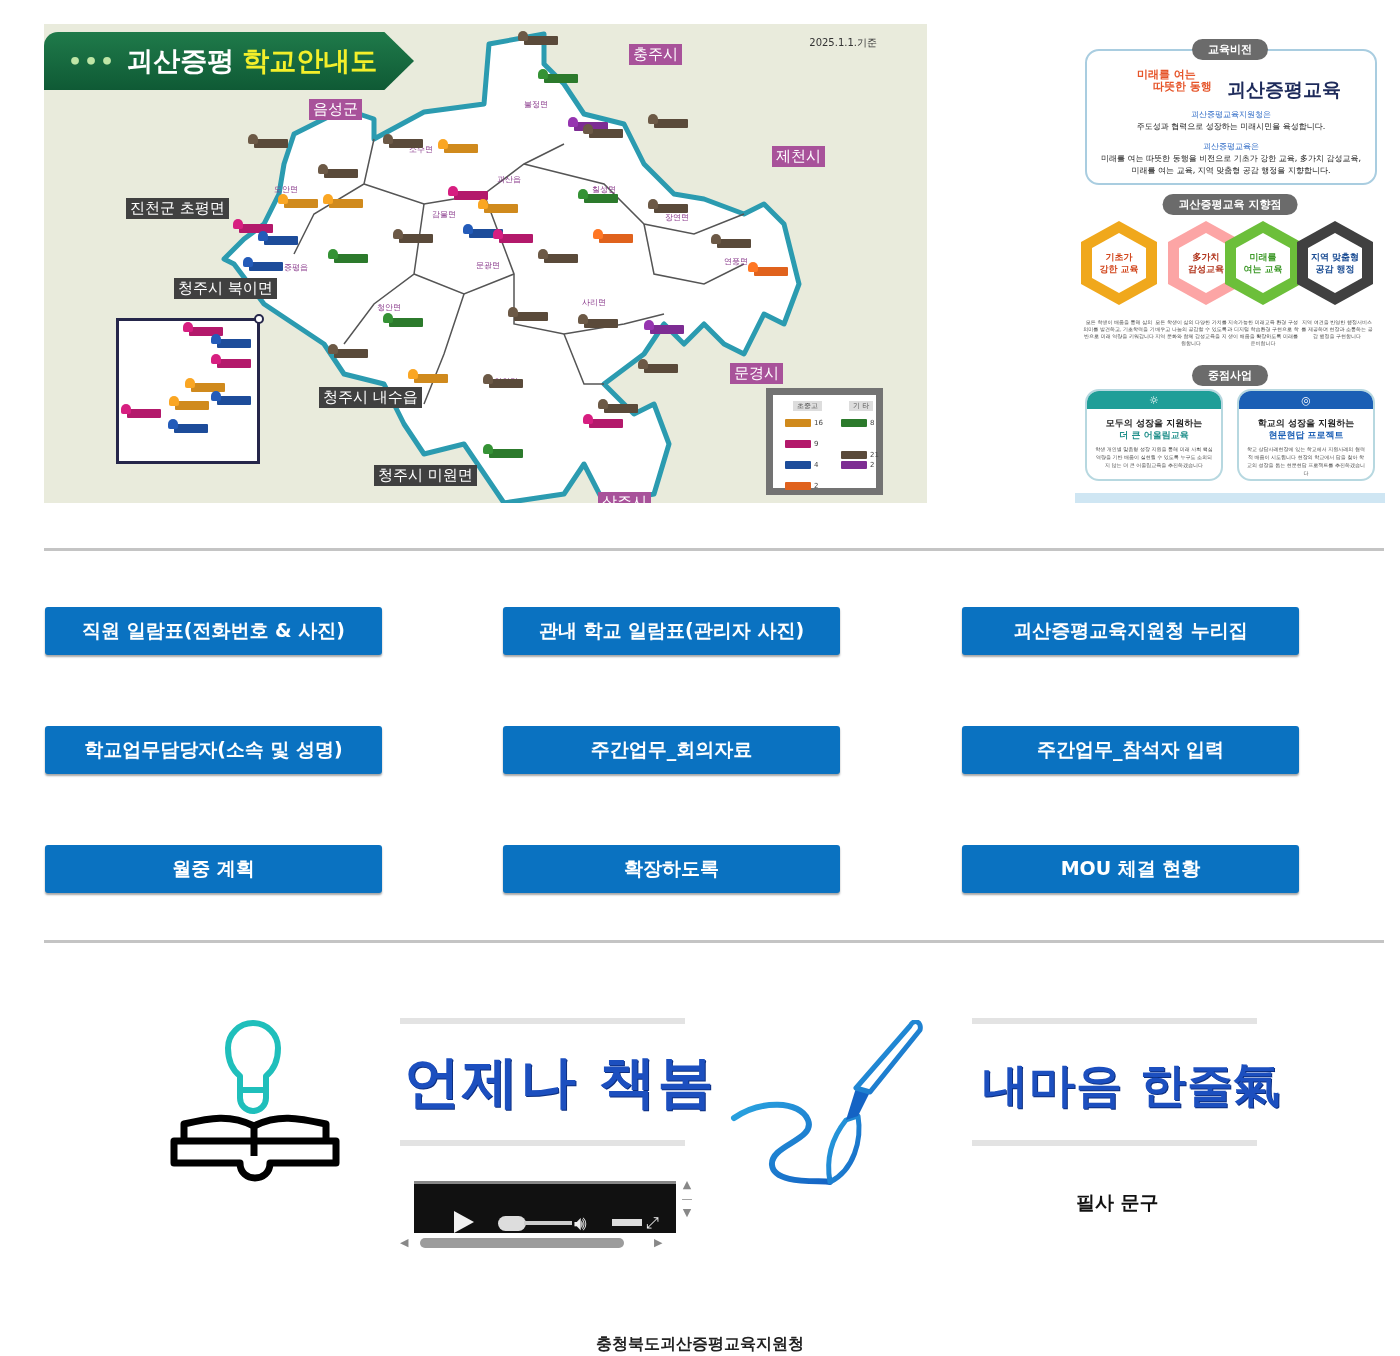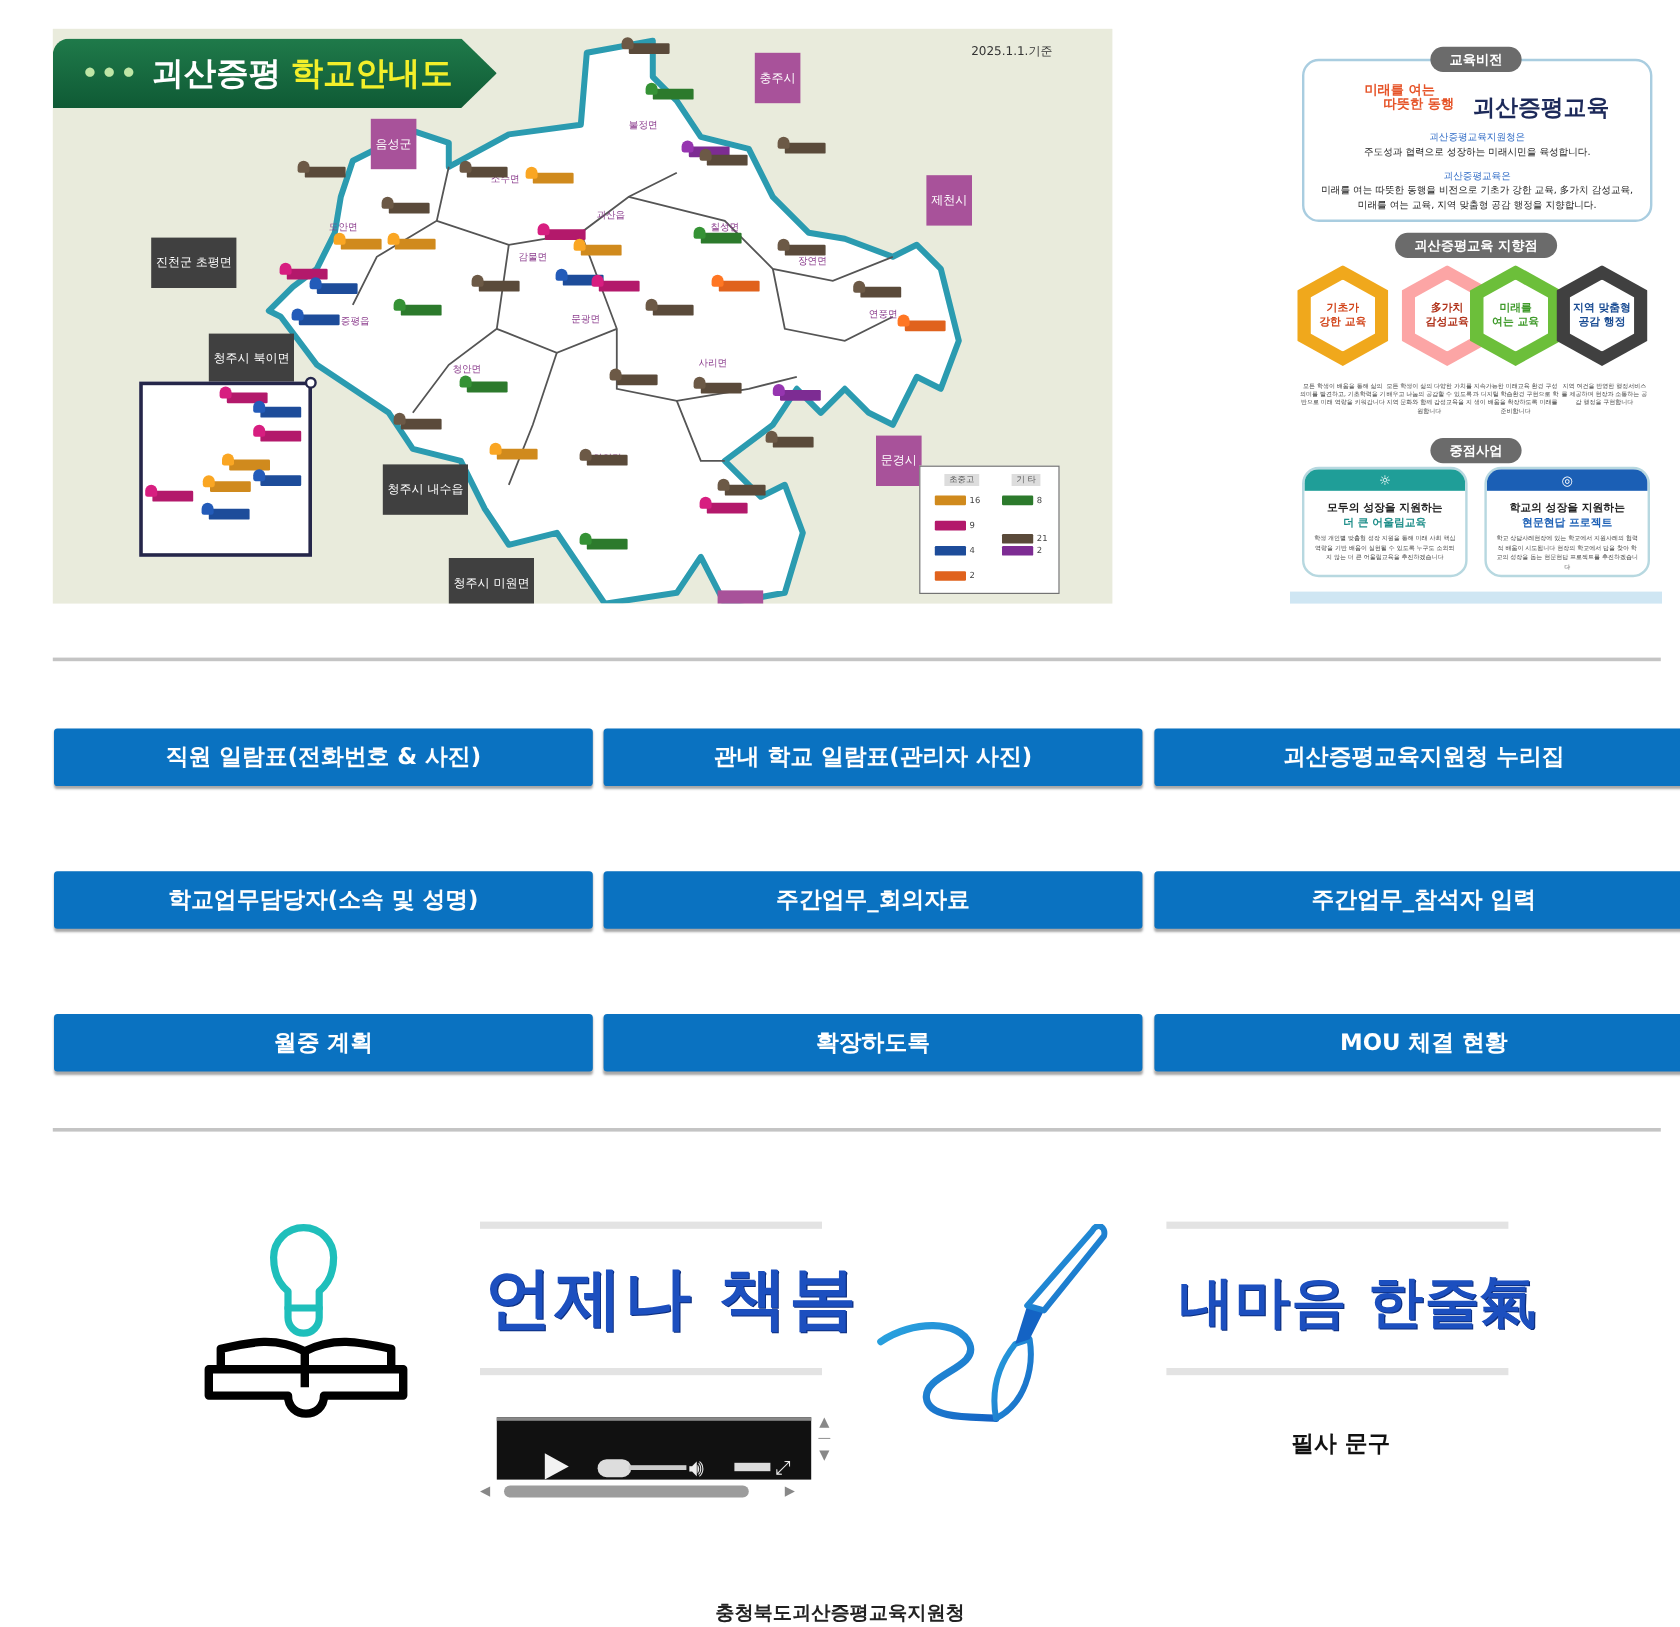--- a/index.html
+++ b/index.html
@@ -7,29 +7,29 @@
   body { font-family: "DejaVu Sans", "Liberation Sans", sans-serif; position: relative; color: #222; }
 
   
   .map { position: absolute; left: 44px; top: 24px; width: 883px; height: 479px; background: #e9ebdc; overflow: hidden; }
   .map-title { position: absolute; left: 0; top: 8px; width: 370px; height: 58px; background: linear-gradient(180deg,#1f7a4a,#0f5a35); clip-path: polygon(0 0, 92% 0, 100% 50%, 92% 100%, 0 100%); display: flex; align-items: center; padding-left: 24px; border-radius: 14px 0 0 0; }
   .map-title .dots { color: #bfe6a6; font-size: 22px; letter-spacing: 2px; margin-right: 10px; font-weight: bold; }
   .map-title .t1 { color: #fff; font-size: 27px; font-weight: bold; }
   .map-title .t2 { color: #f3ef2a; font-size: 27px; font-weight: bold; margin-left: 8px; }
   .map-date { position: absolute; right: 50px; top: 12px; font-size: 10px; color: #333; }
   .map-svg { position: absolute; left: 0; top: 0; }
-  .region-tag { position: absolute; font-size: 10px; color: #fff; padding: 14px 4px; }
+  .region-tag { position: absolute; font-size: 15px; color: #fff; padding: 1px 4px; }
   .tag-purple { background: #a8529a; }
   .tag-teal { background: #404040; }
   .district { position: absolute; font-size: 8px; color: #8a3b8c; }
   .marker { position: absolute; height: 9px; width: 34px; border-radius: 1px; }
   .marker::before { content: ""; position: absolute; left: -6px; top: -5px; width: 10px; height: 10px; border-radius: 50% 50% 2px 2px; background: inherit; filter: brightness(1.2); }
   .inset { position: absolute; left: 72px; top: 294px; width: 144px; height: 146px; background: #fff; border: 3px solid #25264a; }
   .inset .knob { position: absolute; right: -7px; top: -7px; width: 10px; height: 10px; border-radius: 50%; border: 2px solid #25264a; background: #fff; }
-  .legend { position: absolute; left: 722px; top: 364px; width: 117px; height: 107px; background: #fff; border: 1px solid #737373; font-size: 7px; }
+  .legend { position: absolute; left: 722px; top: 364px; width: 117px; height: 107px; background: #fff; border: 7px solid #737373; font-size: 7px; }
   .legend .hdr { position: absolute; top: 6px; background: #ddd; color: #555; padding: 0 4px; }
   .legend .li { position: absolute; display: flex; align-items: center; gap: 3px; color: #444; }
   .legend .sw { width: 26px; height: 8px; border-radius: 1px; }
 
   
   .vision { position: absolute; left: 1075px; top: 35px; width: 310px; height: 468px; background: #fff; }
   .pill { position: absolute; left: 50%; transform: translateX(-50%); background: #6b6b6b; color: #fff; font-size: 11px; font-weight: bold; padding: 3px 16px; border-radius: 12px; white-space: nowrap; }
   .v-box { position: absolute; left: 10px; top: 14px; width: 292px; height: 136px; border: 2px solid #a9cde0; border-radius: 14px; }
   .v-slogan { position: absolute; left: 50px; top: 18px; font-size: 11px; color: #e6552a; font-weight: bold; line-height: 12px; }
   .v-slogan .sun { position: absolute; left: 14px; top: -2px; width: 44px; height: 32px; background: #f8d77a; border-radius: 50%; z-index: -1; opacity: .8; }
@@ -45,21 +45,21 @@
   .proj .icon { position: absolute; left: 50%; top: 3px; transform: translateX(-50%); color: #fff; font-size: 11px; }
   .proj .t1 { position: absolute; top: 26px; width: 100%; text-align: center; font-size: 9px; font-weight: bold; color: #222; }
   .proj .t2 { position: absolute; top: 38px; width: 100%; text-align: center; font-size: 9px; font-weight: bold; }
   .proj .d { position: absolute; top: 54px; left: 8px; right: 8px; font-size: 5px; line-height: 8px; color: #444; text-align: center; }
   .v-bottom { position: absolute; left: 0; top: 458px; width: 310px; height: 10px; background: #cfe6f3; }
 
   
   .divider { position: absolute; left: 44px; width: 1340px; height: 3px; background: #c4c4c4; }
 
   
-  .btn { position: absolute; width: 449px; height: 48px; background: #0a72c1; color: #fff; border: none; border-radius: 3px; box-shadow: 0 2px 2px rgba(0,0,0,.35); font-size: 19px; font-weight: bold; display: flex; align-items: center; justify-content: center; font-family: "DejaVu Sans", "Liberation Sans", sans-serif; cursor: pointer; }
+  .btn { position: absolute; width: 337px; height: 48px; background: #0a72c1; color: #fff; border: none; border-radius: 3px; box-shadow: 0 2px 2px rgba(0,0,0,.35); font-size: 19px; font-weight: bold; display: flex; align-items: center; justify-content: center; font-family: "DejaVu Sans", "Liberation Sans", sans-serif; cursor: pointer; }
 
   
   .bar-light { position: absolute; height: 6px; background: #e3e3e3; }
   .big-title { position: absolute; font-size: 56px; font-weight: bold; color: #1c4fbf; letter-spacing: 2px; text-shadow: 1px 1px 0 #0d2f80; }
   .caption { position: absolute; font-size: 19px; font-weight: bold; color: #111; }
   .player { position: absolute; left: 414px; top: 1181px; width: 262px; height: 52px; background: #111; }
   .player .top { position: absolute; left: 0; top: 0; width: 100%; height: 3px; background: #888; }
   .player .play { position: absolute; left: 40px; top: 30px; width: 0; height: 0; border-left: 20px solid #f2f2f2; border-top: 11px solid transparent; border-bottom: 11px solid transparent; }
   .player .knob { position: absolute; left: 84px; top: 35px; width: 28px; height: 15px; background: #ddd; border-radius: 8px; }
   .player .track { position: absolute; left: 110px; top: 40px; width: 48px; height: 4px; background: #ccc; }

